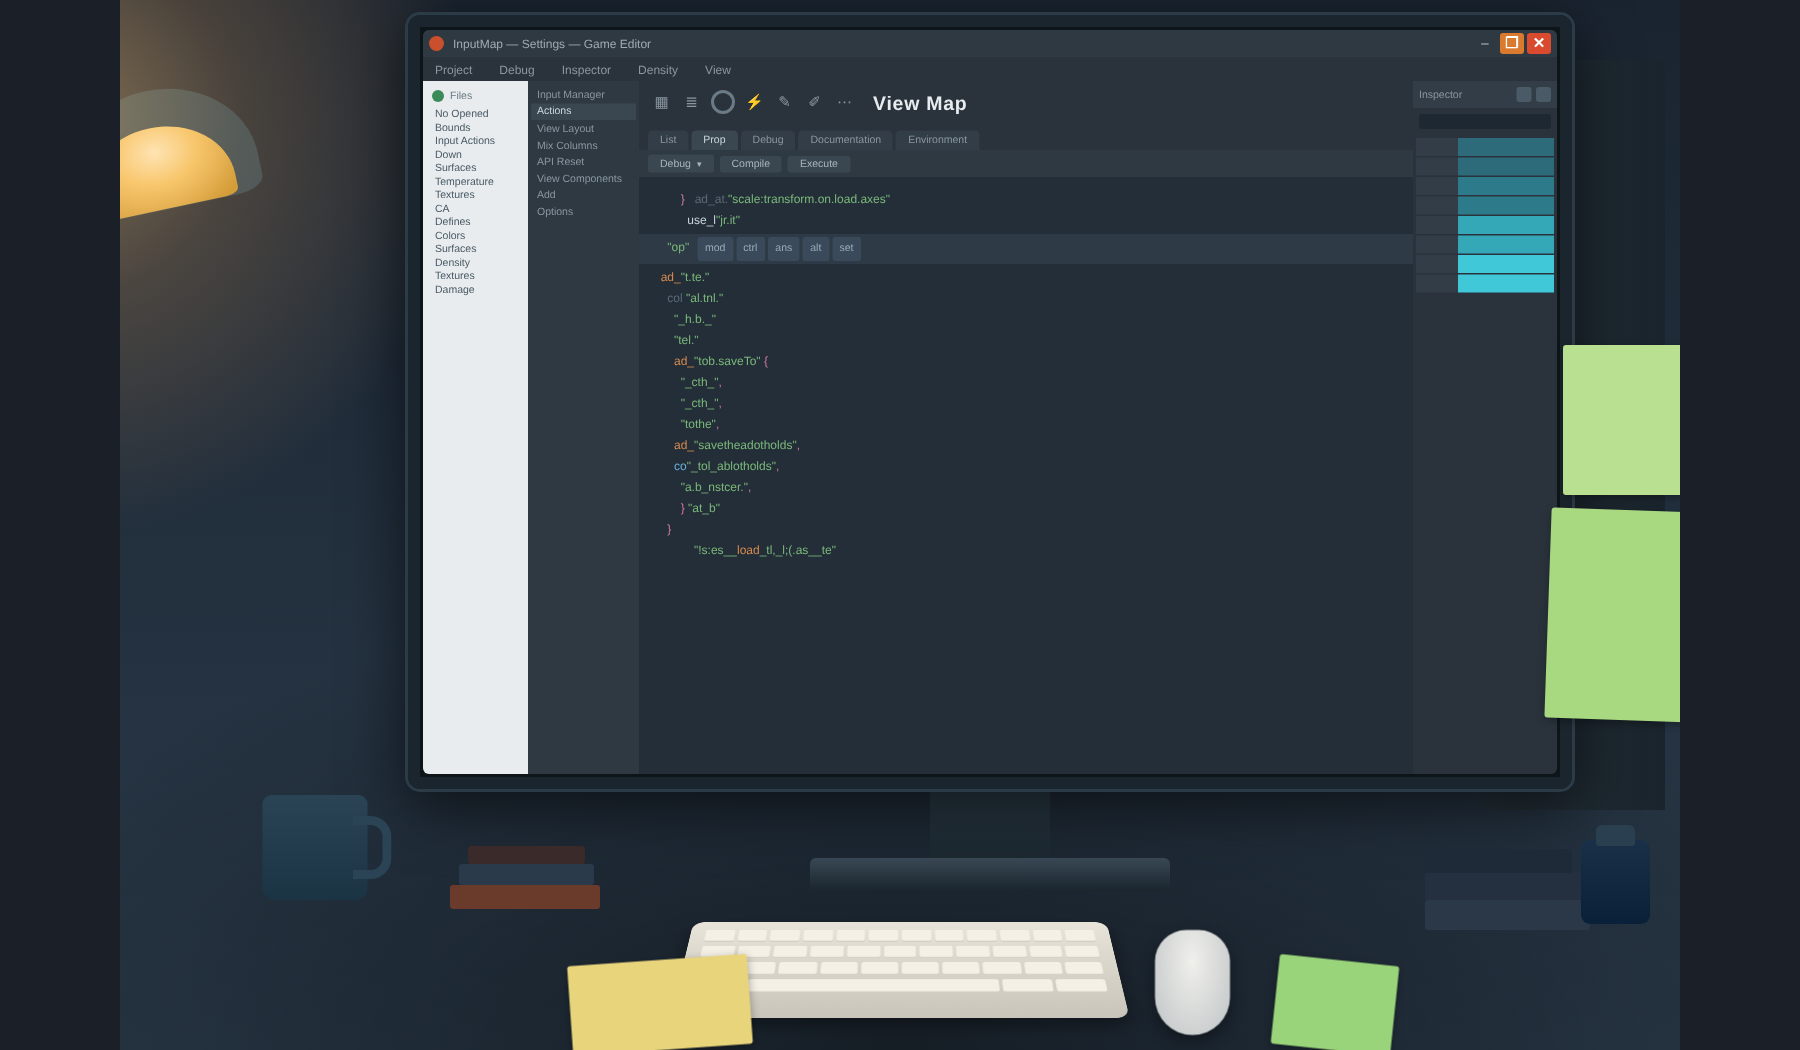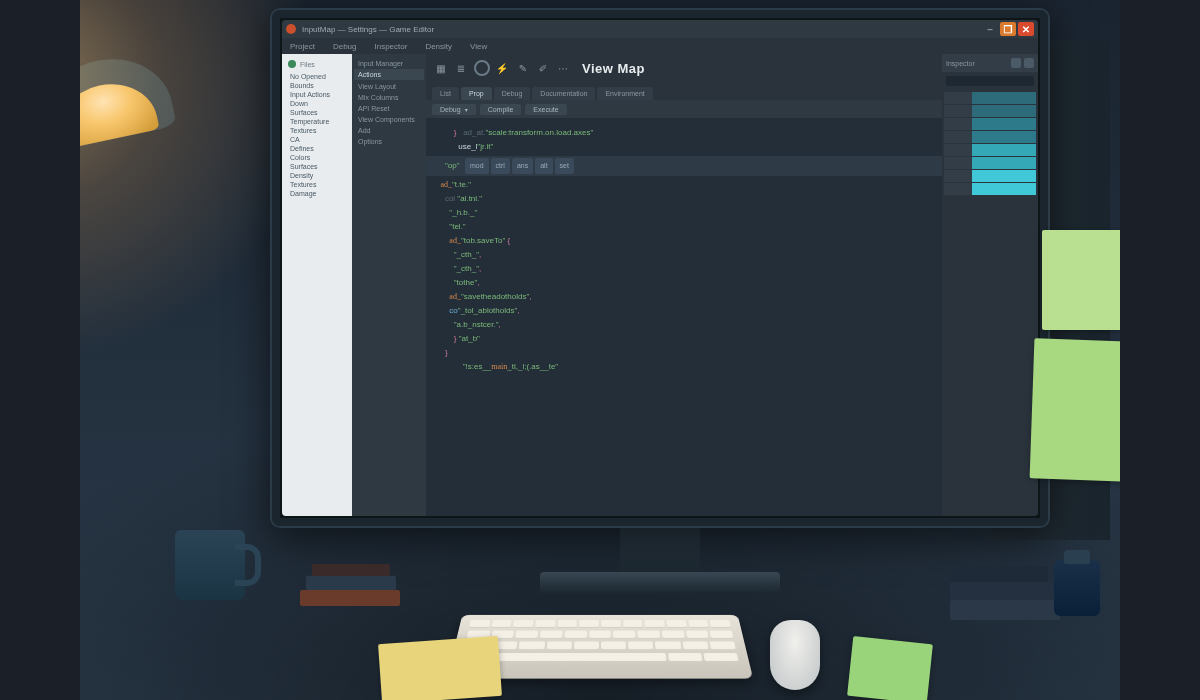--- a/index.html
+++ b/index.html
@@ -50,21 +50,21 @@
 .main-title { font-size:13px; font-weight:600; color:#e8ecee; margin-left:6px; letter-spacing:0.5px;}
 .tabrow { height:18px; background:#2a333c; display:flex; gap:2px; padding:0 6px; font-size:7px; align-items:flex-end;}
 .tab { padding:3px 8px; background:#323d47; color:#8a96a0; border-radius:3px 3px 0 0;}
 .tab.active { background:#3a4650; color:#cdd6dc;}
 .subbar { height:18px; background:#2e3942; display:flex; gap:4px; padding:2px 6px; font-size:7px; align-items:center;}
 .dd { background:#3a4650; color:#aab4bc; padding:2px 8px; border-radius:2px; display:flex; gap:4px; align-items:center;}
 .dd::after{content:"▾"; font-size:6px;}
 .btn-sm { background:#3a4650; color:#aab4bc; padding:2px 8px; border-radius:2px;}
 .editor { flex:1; background:#242e38; padding:8px 10px; font-family: Menlo, Consolas, monospace; font-size:8px; line-height:14px; color:#8a96a0; overflow:hidden; position:relative;}
 .cline { white-space:pre;}
-.kw{color:#d98a4e;font-family:Liberation Serif, serif;} .str{color:#7ab87a;} .fn{color:#6ab0d9;} .var{color:#c9d4dc;} .op{color:#d07a9a;} .cm{color:#5a6a76;}
+.kw{color:#d98a4e;} .str{color:#7ab87a;} .fn{color:#6ab0d9;} .var{color:#c9d4dc;} .op{color:#d07a9a;} .cm{color:#5a6a76;}
 .hl-line{background:#2e3a46; display:block; margin:2px -10px; padding:2px 10px;}
 .token-bar{display:inline-block;background:#3a4a5a;color:#9ab;padding:1px 5px;border-radius:2px;margin:0 1px;font-size:7px;}
 .inspector { width:96px; background:#2a333c; display:flex; flex-direction:column; font-size:7px; color:#8a96a0;}
 .insp-hdr { padding:4px; background:#323d47; display:flex; justify-content:space-between; align-items:center;}
 .insp-ico { display:flex; gap:3px;}
 .insp-ico span{width:10px;height:10px;border-radius:2px;background:#4a5a66;}
 .insp-search { margin:4px; height:10px; background:#1e2832; border-radius:2px;}
 .insp-grid { flex:1; padding:2px;}
 .insp-row { height:12px; margin-bottom:1px; display:flex;}
 .insp-cell-l{width:30%; background:#323d47;}
@@ -215,21 +215,21 @@
             <div class="cline">      <span class="kw">ad_</span><span class="str">"tob.saveTo"</span><span class="op"> {</span></div>
             <div class="cline">        <span class="str">"_cth_"</span><span class="op">,</span></div>
             <div class="cline">        <span class="str">"_cth_"</span><span class="op">,</span></div>
             <div class="cline">        <span class="str">"tothe"</span><span class="op">,</span></div>
             <div class="cline">      <span class="kw">ad_</span><span class="str">"savetheadotholds"</span><span class="op">,</span></div>
             <div class="cline">      <span class="fn">co</span><span class="str">"_tol_ablotholds"</span><span class="op">,</span></div>
             <div class="cline">        <span class="str">"a.b_nstcer."</span><span class="op">,</span></div>
             <div class="cline">        <span class="op">} </span><span class="str">"at_b"</span></div>
             <div class="cline">    <span class="op">}</span></div>
             <div class="cline"></div>
-            <div class="cline">            <span class="str">"!s:es__</span><span class="kw">main</span><span class="str">_tl,_l;(.as__te"</span></div>
+            <div class="cline">            <span class="str">"!s:es__</span><span class="kw">load</span><span class="str">_tl,_l;(.as__te"</span></div>
           </div>
       </div>
 
       <div class="inspector">
         <div class="insp-hdr">
           <span>Inspector</span>
           <span class="insp-ico">
             <span></span>
             <span></span>
           </span>

